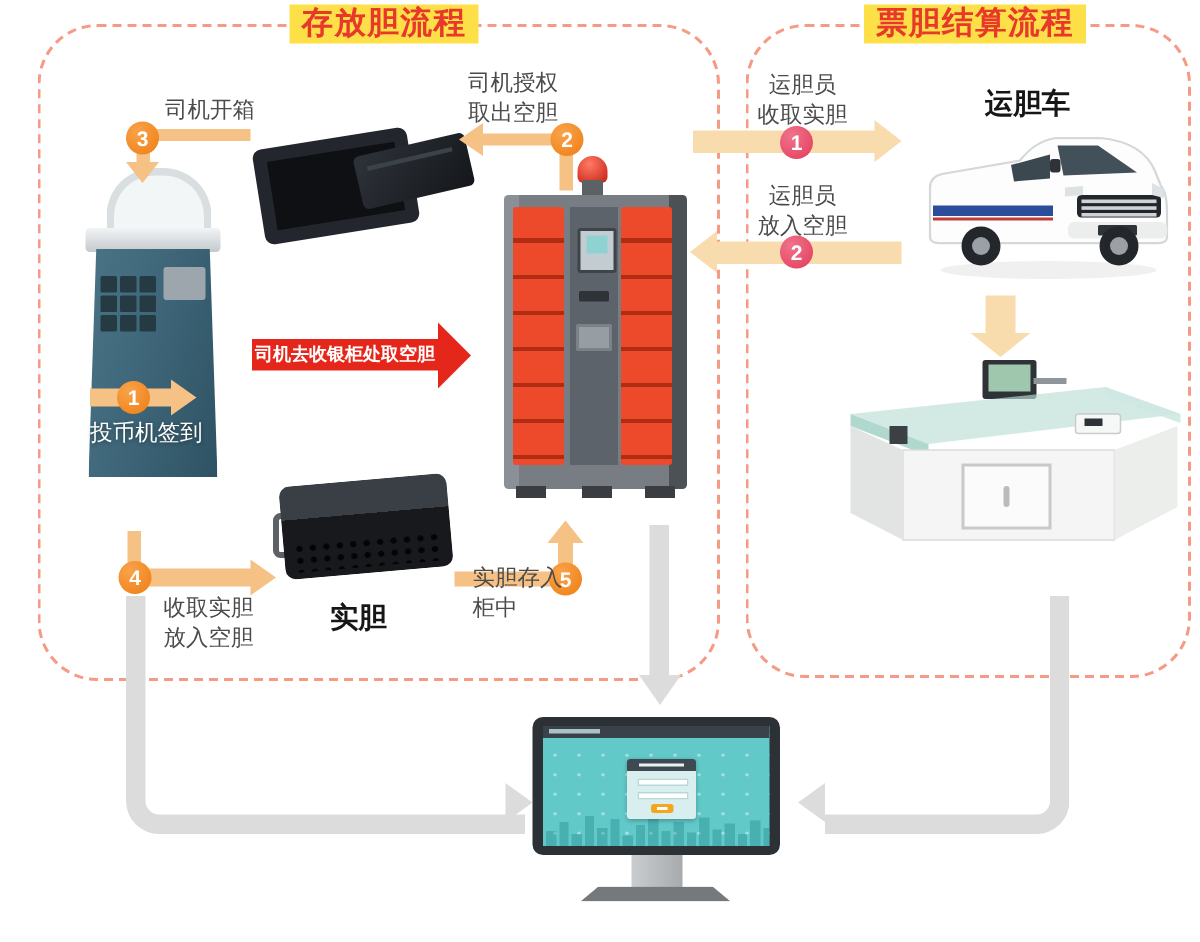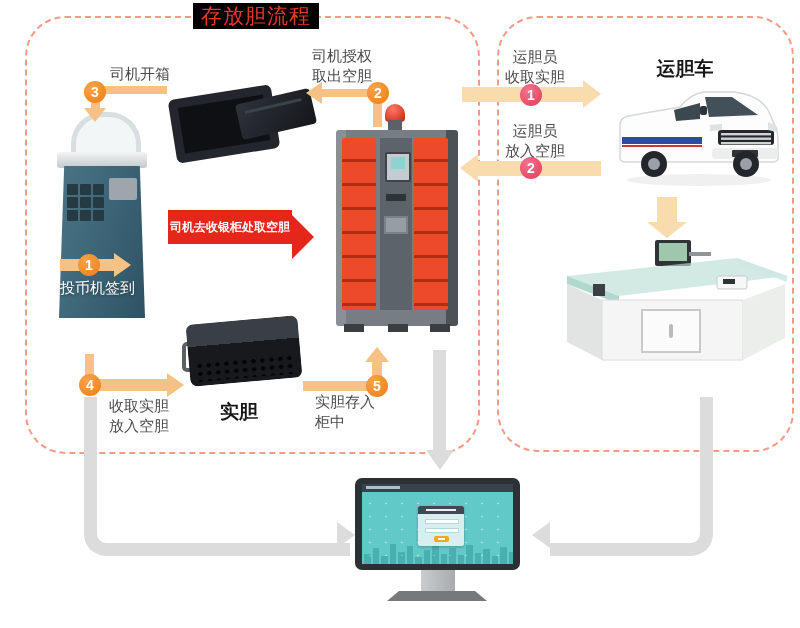--- a/index.html
+++ b/index.html
@@ -1,21 +1,21 @@
 <!DOCTYPE html>
 <html><head>
 <meta charset="utf-8">
 <style>
   html,body{margin:0;padding:0;background:#fff;}
   .canvas{position:relative;width:800px;height:628px;background:#fff;overflow:hidden;
           font-family:"Liberation Sans","DejaVu Sans",sans-serif;}
   
   .dbox{position:absolute;border:2px dashed #f59a85;border-radius:40px;z-index:1;}
-  .sec-title{position:absolute;z-index:7;background:#000000;padding:0 8px;color:#e8382b;
-             font-size:21px;font-weight:400;line-height:26px;letter-spacing:1px;}
+  .sec-title{position:absolute;z-index:7;background:#fde047;padding:0 8px;color:#e8382b;
+             font-size:21px;font-weight:700;line-height:26px;letter-spacing:1px;}
   
   .gln{position:absolute;background:#dcdcdc;z-index:2;}
   .gcorner{position:absolute;z-index:2;background:transparent;}
   .tri{position:absolute;width:0;height:0;z-index:5;}
   .gtri{z-index:2;}
   
   .oln{position:absolute;background:#f5c184;z-index:5;}
   .cln{position:absolute;background:#f8dcae;z-index:5;}
   .badge{position:absolute;width:22px;height:22px;border-radius:50%;color:#fff;font-size:14px;
          font-weight:700;text-align:center;line-height:22px;z-index:6;}
@@ -91,20 +91,21 @@
        clip-path:polygon(12% 0,88% 0,100% 100%,0 100%);}
 </style>
 </head>
 <body>
 
 <div class="canvas">
 
   <div class="dbox" style="left:25px;top:16px;width:451px;height:434px;"></div>
   <div class="dbox" style="left:497px;top:16px;width:293px;height:432px;"></div>
   <div class="sec-title" style="left:193px;top:3px;">存放胆流程</div>
+  <div class="sec-title" style="left:576px;top:3px;">票胆结算流程</div>
 
   <div class="gln" style="left:433px;top:350px;width:13px;height:102px;"></div>
   <div class="tri gtri" style="left:426px;top:450px;border-left:14px solid transparent;border-right:14px solid transparent;border-top:20px solid #dcdcdc;"></div>
 
   <div class="gcorner" style="left:84px;top:397px;width:253px;height:146px;border-left:13px solid #dcdcdc;border-bottom:13px solid #dcdcdc;border-bottom-left-radius:22px;"></div>
   <div class="tri gtri" style="left:337px;top:522px;border-top:13px solid transparent;border-bottom:13px solid transparent;border-left:18px solid #dcdcdc;"></div>
 
   <div class="gcorner" style="left:550px;top:397px;width:150px;height:146px;border-right:13px solid #dcdcdc;border-bottom:13px solid #dcdcdc;border-bottom-right-radius:22px;"></div>
   <div class="tri gtri" style="left:532px;top:522px;border-top:13px solid transparent;border-bottom:13px solid transparent;border-right:18px solid #dcdcdc;"></div>
 
@@ -256,37 +257,37 @@
   <div class="lbl" style="left:312px;top:46px;">
     <div>司机授权</div>
     <div>取出空胆</div>
   </div>
 
   <div class="white-ovl" style="left:60px;top:253px;margin-top:26px;">投币机签到</div>
   <div class="oln" style="left:60px;top:259px;width:56px;height:12px;z-index:5;"></div>
   <div class="tri" style="left:114px;top:253px;border-top:12px solid transparent;border-bottom:12px solid transparent;border-left:17px solid #f5c184;"></div>
   <div class="badge orange" style="left:78px;top:254px;">1</div>
 
-  <div class="redarrow-body" style="left:168px;top:210px;width:124px;height:34px;">司机去收银柜处取空胆</div>
+  <div class="redarrow-body" style="left:168px;top:226px;width:124px;height:21px;">司机去收银柜处取空胆</div>
   <div class="tri" style="left:292px;top:215px;border-top:22px solid transparent;border-bottom:22px solid transparent;border-left:22px solid #e5271b;z-index:6;"></div>
 
   <div class="oln" style="left:85px;top:354px;width:9px;height:26px;"></div>
   <div class="oln" style="left:99px;top:379px;width:70px;height:12px;"></div>
   <div class="tri" style="left:167px;top:373px;border-top:12px solid transparent;border-bottom:12px solid transparent;border-left:17px solid #f5c184;"></div>
   <div class="badge orange" style="left:79px;top:374px;">4</div>
   <div class="lbl" style="left:109px;top:396px;">
     <div>收取实胆</div>
     <div>放入空胆</div>
   </div>
 
   <div class="oln" style="left:303px;top:381px;width:66px;height:10px;"></div>
   <div class="oln" style="left:372px;top:361px;width:10px;height:16px;"></div>
   <div class="tri" style="left:365px;top:347px;border-left:12px solid transparent;border-right:12px solid transparent;border-bottom:15px solid #f5c184;"></div>
   <div class="badge orange" style="left:366px;top:375px;">5</div>
-  <div class="lbl" style="left:315px;top:392px;">
+  <div class="lbl" style="left:315px;top:376px;">
     <div>实胆存入</div>
     <div>柜中</div>
   </div>
 
   <div class="cln" style="left:462px;top:87px;width:123px;height:15px;"></div>
   <div class="tri" style="left:583px;top:80px;border-top:14px solid transparent;border-bottom:14px solid transparent;border-left:18px solid #f8dcae;"></div>
   <div class="badge crimson" style="left:520px;top:84px;">1</div>
   <div class="lbl" style="left:503px;top:47px;width:64px;text-align:center;">
     <div>运胆员</div>
     <div>收取实胆</div>

